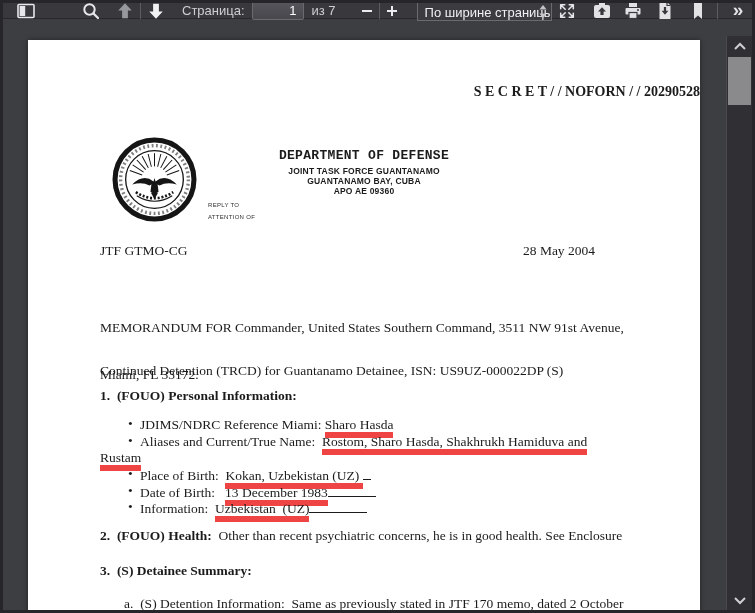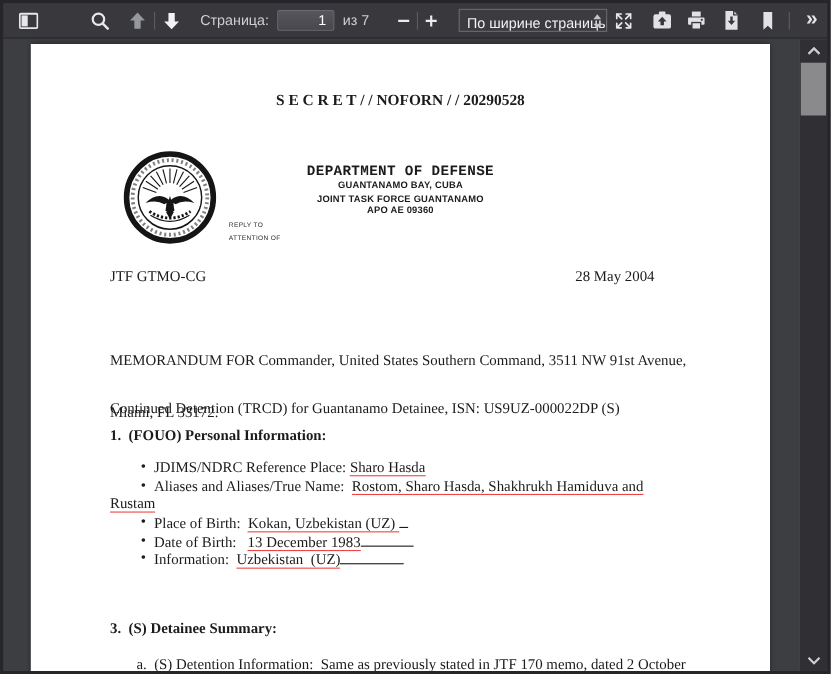--- a/index.html
+++ b/index.html
@@ -4,21 +4,21 @@
 <style>
   * { box-sizing: border-box; }
   html,body { margin:0; padding:0; background:#3d3e41; }
   .window {
     position:relative; width:755px; height:613px;
     border:3px solid #26262a; background:#3d3e41; overflow:hidden;
     font-family:"Liberation Sans", sans-serif;
   }
   
   .toolbar {
-    position:absolute; top:0; left:0; right:0; height:32px;
+    position:absolute; top:0; left:0; right:0; height:16px;
     background:#38383d; border-bottom:1px solid #28282c;
     display:flex; align-items:center; color:#d7d7db;
   }
   .tb-btn { display:flex; align-items:center; justify-content:center; height:26px; cursor:default; flex:0 0 auto; }
   .tb-sep { width:1px; height:16px; background:#5c5c61; flex:0 0 auto; }
   .tb-label { font-size:13px; color:#cfcfd3; white-space:nowrap; }
   .page-input {
     width:52px; height:19px; text-align:right; padding:0 6px 0 2px;
     background:linear-gradient(#56565c,#47474c); border:1px solid #6a6a70; border-radius:2px;
     color:#ffffff; font-size:13px; font-family:"Liberation Sans",sans-serif; outline:none;
@@ -43,28 +43,28 @@
   
   .page {
     position:absolute; left:25px; top:4px; width:672px; height:600px;
     background:#ffffff; color:#1b1b1b; box-shadow:0 0 5px rgba(0,0,0,.45);
     font-family:"Liberation Serif", serif; font-size:13.5px;
   }
   .abs { position:absolute; }
   .pre { white-space:pre; }
   .prew { white-space:pre-wrap; }
   .center { left:0; width:100%; text-align:center; }
-  .secret { top:44px; font-weight:bold; font-size:14px; font-family:"Liberation Serif",serif; }
+  .secret { top:44px; font-weight:bold; font-size:14px; font-family:"Liberation Serif",serif;text-align:right; }
   .lh { top:108px; font-family:"Liberation Sans",sans-serif; }
   .lh-dept { font-weight:bold; font-size:13px; letter-spacing:.3px;font-family:Liberation Mono, monospace; }
   .lh-sub  { font-weight:bold; font-size:8.5px; line-height:10px; letter-spacing:.2px; }
   .replyto { left:180px; top:159px; font-family:"Liberation Sans",sans-serif; font-size:6px; line-height:12px; color:#2e2e2e; letter-spacing:.3px; }
   .docline { line-height:15.5px; }
   .b { font-weight:bold; }
-  .ul { border-bottom:1px solid #ef4444;font-family:Liberation Serif, serif; }
+  .ul { border-bottom:6px solid #ef4444;font-family:Liberation Serif, serif; }
   .ext { display:inline-block; border-bottom:1px solid #1b1b1b; height:13px; vertical-align:baseline; }
   .bullet-line { position:absolute; left:72px; padding-left:40px; white-space:pre; }
   .bullet-line .dot { position:absolute; left:28px; top:-1px; }
   svg { display:block; }
 </style>
 </head>
 <body>
 
 <div class="window">
 
@@ -216,22 +216,22 @@
           <path d="M20 47 Q31 36 41 44 L42 40.5 L43 44 Q53 36 64 47 Q54 44 47 48 Q44 46 42 47 Q40 46 37 48 Q30 44 20 47 Z" fill="#151515"></path>
           <path d="M39 46.5 Q42 44.5 45 46.5 L46 54 Q42 57.5 38 54 Z" fill="#151515"></path>
           <path d="M38.5 55 L42 61.5 L45.5 55 Z" fill="#151515"></path>
           <path d="M23.5 54.5 Q42 66.5 60.5 54.5" fill="none" stroke="#151515" stroke-width="2.6" stroke-dasharray="2 1.8"></path>
           <path d="M24.5 58 Q42 69 59.5 58" fill="none" stroke="#151515" stroke-width="1.2"></path>
         </svg>
       </div>
 
       <div class="abs center lh">
         <div class="lh-dept">DEPARTMENT OF DEFENSE</div>
+        <div class="lh-sub" style="margin-top:3px">JOINT TASK FORCE GUANTANAMO</div>
         <div class="lh-sub">GUANTANAMO BAY, CUBA</div>
-        <div class="lh-sub" style="margin-top:3px">JOINT TASK FORCE GUANTANAMO</div>
         <div class="lh-sub">APO AE 09360</div>
       </div>
 
       <div class="abs replyto">
         <div>REPLY TO</div>
         <div>ATTENTION OF</div>
       </div>
 
       <div class="abs docline" style="left:72px;top:203px;width:545px">
         <span>JTF GTMO-CG</span>
@@ -242,32 +242,33 @@
         <div>MEMORANDUM FOR Commander, United States Southern Command, 3511 NW 91st Avenue,</div>
         <div>Miami, FL 33172.</div>
       </div>
 
       <div class="abs docline prew" style="left:72px;top:292px;width:560px">
         <div>Continued Detention (TRCD) for Guantanamo Detainee, ISN: US9UZ-000022DP (S)</div>
       </div>
 
       <div class="abs docline pre b" style="left:72px;top:348px">1.  (FOUO) Personal Information:</div>
 
-      <div class="bullet-line docline" style="top:377px"><span class="dot">•</span><span>JDIMS/NDRC Reference Place: </span><span class="ul">Sharo Hasda</span></div>
-
-      <div class="bullet-line docline" style="top:394px"><span class="dot">•</span><span>Aliases and Aliases/True Name:  </span><span class="ul">Rostom, Sharo Hasda, Shakhrukh Hamiduva and</span></div>
+      <div class="bullet-line docline" style="top:377px"><span class="dot">•</span><span>JDIMS/NDRC Reference Miami: </span><span class="ul">Sharo Hasda</span></div>
+
+      <div class="bullet-line docline" style="top:394px"><span class="dot">•</span><span>Aliases and Current/True Name:  </span><span class="ul">Rostom, Sharo Hasda, Shakhrukh Hamiduva and</span></div>
 
       <div class="abs docline" style="left:72px;top:410px"><span class="ul">Rustam</span></div>
 
       <div class="bullet-line docline" style="top:427px"><span class="dot">•</span><span>Place of Birth:  </span><span class="ul">Kokan, Uzbekistan (UZ) </span><span class="ext" style="width:8px"></span></div>
 
       <div class="bullet-line docline" style="top:444px"><span class="dot">•</span><span>Date of Birth:   </span><span class="ul">13 December 1983</span><span class="ext" style="width:48px"></span></div>
 
       <div class="bullet-line docline" style="top:460px"><span class="dot">•</span><span>Information:  </span><span class="ul">Uzbekistan  (UZ)</span><span class="ext" style="width:58px"></span></div>
 
+      <div class="abs docline pre" style="left:72px;top:488px"><span class="b">2.  (FOUO) Health:</span><span>  Other than recent psychiatric concerns, he is in good health. See Enclosure</span></div>
 
       <div class="abs docline pre b" style="left:72px;top:523px">3.  (S) Detainee Summary:</div>
 
       <div class="abs docline pre" style="left:96px;top:556px"><span>a.  </span><span class="ul">(S) Detention Information:</span><span>  Same as previously stated in JTF 170 memo, dated 2 October</span></div>
 
     </div>
 
     <div class="scrollbar">
       <div class="scroll-btn up">
         <svg width="14" height="9" viewBox="0 0 14 9">

